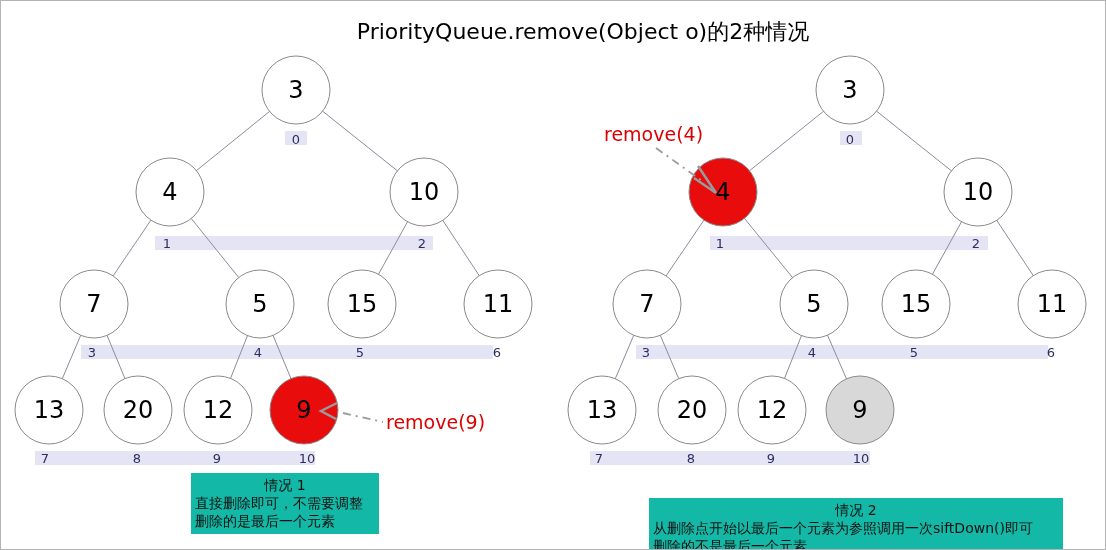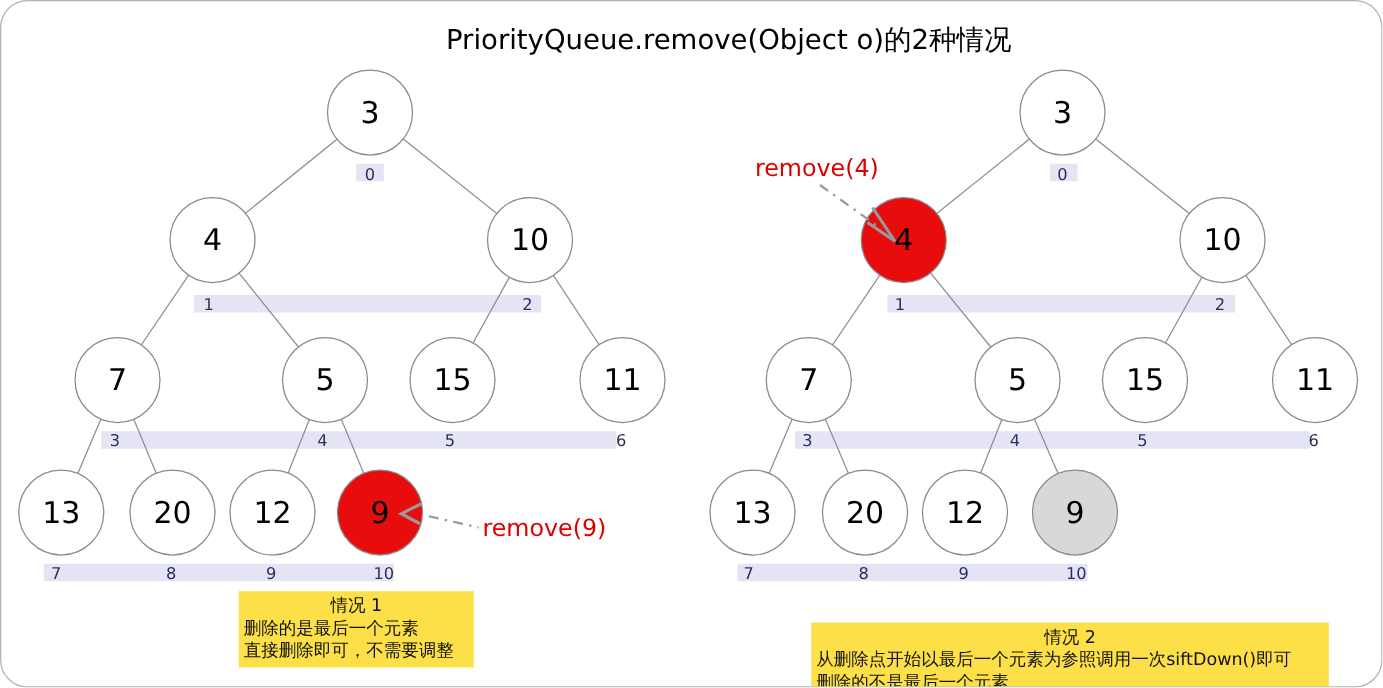--- a/index.html
+++ b/index.html
@@ -1,27 +1,27 @@
 <!DOCTYPE html>
 <html><head>
 <meta charset="utf-8">
 <style>
   html,body{margin:0;padding:0;background:#fff;}
   .canvas{
     position:relative;width:1106px;height:550px;background:#fff;
-    border:1px solid #b3b3b3;border-radius:22px;box-sizing:border-box;
+    border:1px solid #b3b3b3;border-radius:0;box-sizing:border-box;
     font-family:"DejaVu Sans","Liberation Sans",sans-serif;overflow:hidden;
   }
   .title{
     position:absolute;left:82px;top:16px;width:1000px;text-align:center;
     font-size:22px;color:#000;
   }
   svg{position:absolute;left:0;top:0;}
   .caption{
-    position:absolute;background:#fde047;color:#111;
+    position:absolute;background:#14b8a6;color:#111;
     font-size:14px;line-height:18px;padding:3px 4px 4px 4px;box-sizing:border-box;
   }
   .caption .heading{text-align:center;}
   .caption .line{text-align:left;white-space:nowrap;}
 </style>
 </head>
 <body>
 
 <div class="canvas">
   <div class="title">PriorityQueue.remove(Object o)的2种情况</div>
@@ -128,22 +128,22 @@
         <text x="770" y="462" text-anchor="middle" font-size="13" fill="#2e2e5e">9</text>
         <text x="860" y="462" text-anchor="middle" font-size="13" fill="#2e2e5e">10</text>
         <line x1="655" y1="147" x2="704" y2="182" stroke="#9a9a9a" stroke-width="1.8" stroke-dasharray="8 5 2 5"></line>
         <polyline points="697,165 715,192 693,177" fill="none" stroke="#9a9a9a" stroke-width="2.5"></polyline>
         <text x="603" y="140" text-anchor="start" font-size="19" fill="#dd0000">remove(4)</text>
       </g>
     </svg>
 
   <div class="caption" id="cap0" style="left: 190px; top: 472px; width: 188px;">
     <div class="heading">情况 1</div>
+    <div class="line">直接删除即可，不需要调整</div>
     <div class="line">删除的是最后一个元素</div>
-    <div class="line">直接删除即可，不需要调整</div>
   </div>
 
   <div class="caption" id="cap1" style="left: 648px; top: 472px; width: 414px; margin-top: 25px;">
     <div class="heading">情况 2</div>
     <div class="line">从删除点开始以最后一个元素为参照调用一次siftDown()即可</div>
     <div class="line">删除的不是最后一个元素</div>
   </div>
 </div>
 
 </body></html>

